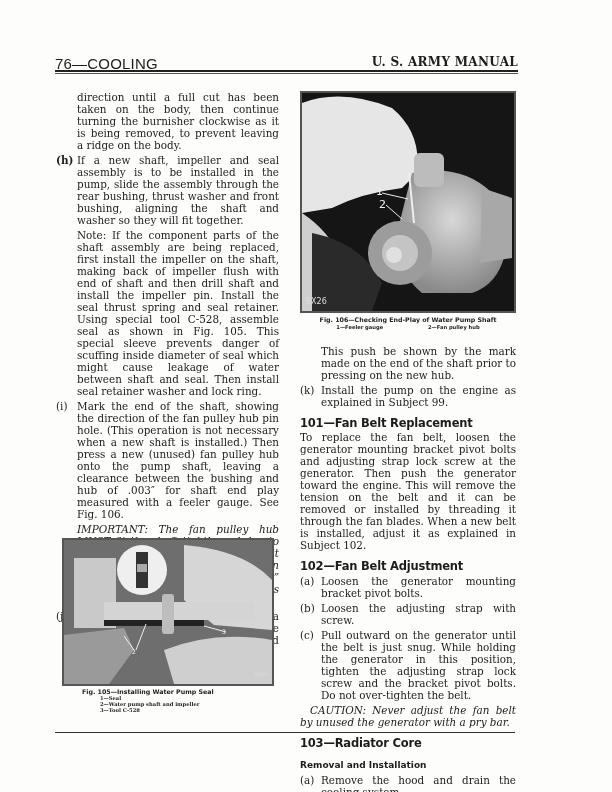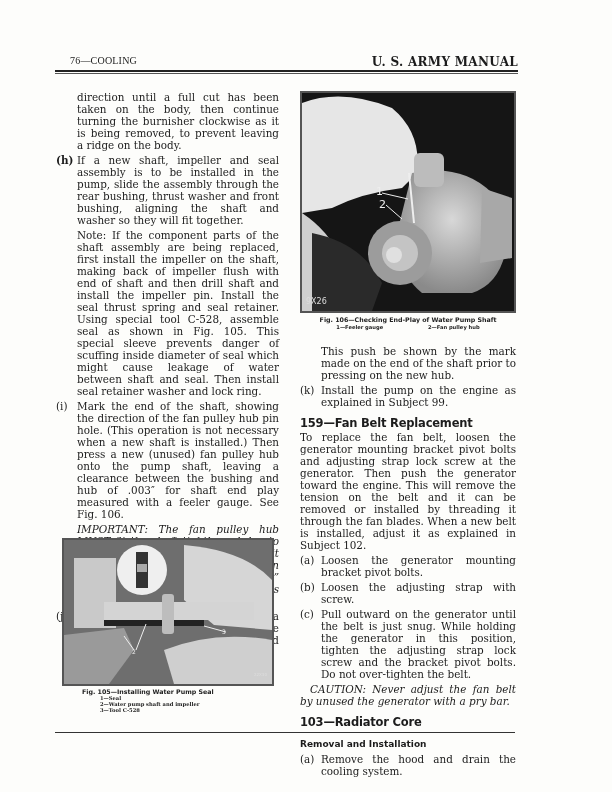--- a/index.html
+++ b/index.html
@@ -1,21 +1,21 @@
 <!DOCTYPE html>
 <html><head>
 <meta charset="utf-8">
 <style>
   html, body { margin:0; padding:0; }
   body {
     width:612px; height:792px; background:#fdfdfb; position:relative; overflow:hidden;
     font-family:"DejaVu Serif", "Liberation Serif", serif; color:#1c1c1c;
   }
   .header { position:absolute; left:55px; top:55px; width:463px; height:16px; }
-  .header .left { position:absolute; left:0; top:0; font-size:10px; letter-spacing:0.2px; font-family:Liberation Serif, serif;margin-left:15px; }
+  .header .left { position:absolute; left:0; top:0; font-size:15px; letter-spacing:0.2px; font-family:Liberation Sans, sans-serif; }
   .header .right { position:absolute; right:0; top:0; font-size:12px; font-weight:bold; font-family:"DejaVu Serif", serif; letter-spacing:0.3px; }
   .rule-top { position:absolute; left:55px; top:70px; width:463px; height:0; border-top:2px solid #222; }
   .rule-top2 { position:absolute; left:55px; top:73px; width:463px; height:0; border-top:1px solid #555; }
   .rule-bottom { position:absolute; left:55px; top:732px; width:460px; border-top:1.5px solid #333; }
 
   .col { position:absolute; font-size:10.4px; line-height:12px; }
   .col-left { left:56px; top:91px; width:223px; }
   .col-right { left:300px; top:345px; width:216px; }
 
   p { margin:0; text-align:justify; }
@@ -102,23 +102,24 @@
   </div>
 </div>
 
 <div class="col col-right">
   <p class="indent-block">This push be shown by the mark made on the end of the shaft prior to pressing on the new hub.</p>
   <div class="item">
     <span class="lbl">(k)</span>
     <p>Install the pump on the engine as explained in Subject 99.</p>
   </div>
 
-  <div class="sec-title">159—Fan Belt Replacement</div>
+  <div class="sec-title">101—Fan Belt Replacement</div>
   <p>To replace the fan belt, loosen the generator mounting bracket pivot bolts and adjusting strap lock screw at the generator. Then push the generator toward the engine. This will remove the tension on the belt and it can be removed or installed by threading it through the fan blades. When a new belt is installed, adjust it as explained in Subject 102.</p>
 
+  <div class="sec-title">102—Fan Belt Adjustment</div>
   <div class="item">
     <span class="lbl">(a)</span>
     <p>Loosen the generator mounting bracket pivot bolts.</p>
   </div>
   <div class="item">
     <span class="lbl">(b)</span>
     <p>Loosen the adjusting strap with screw.</p>
   </div>
   <div class="item">
     <span class="lbl">(c)</span>

